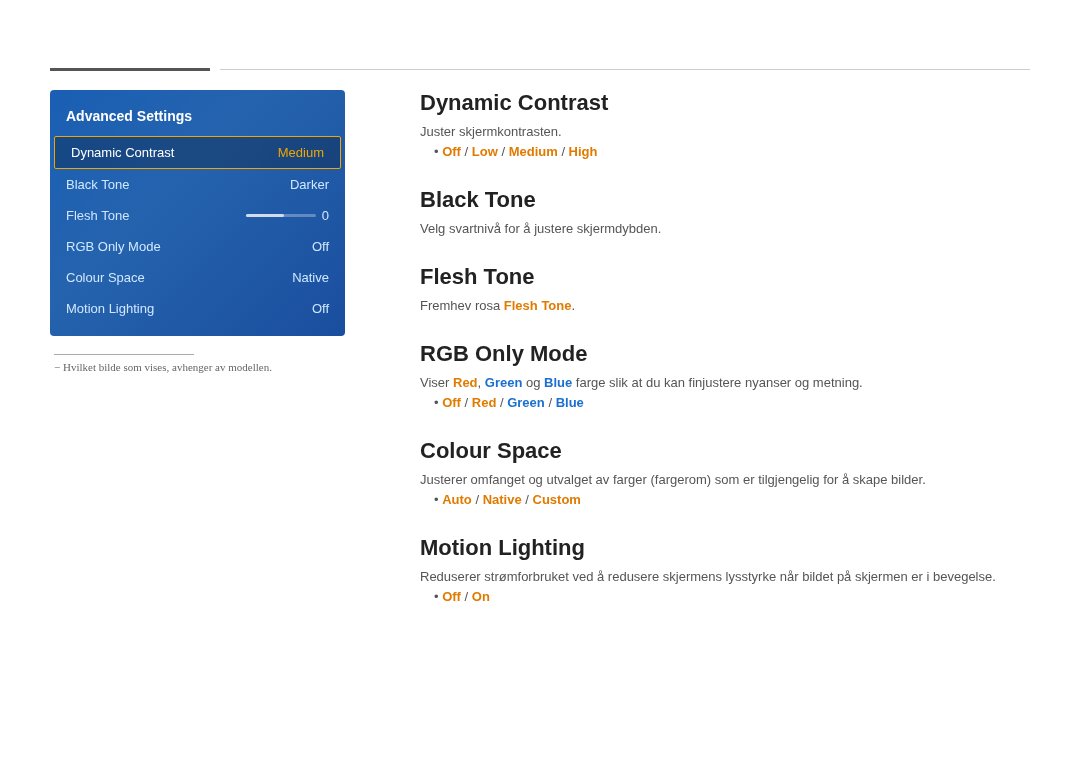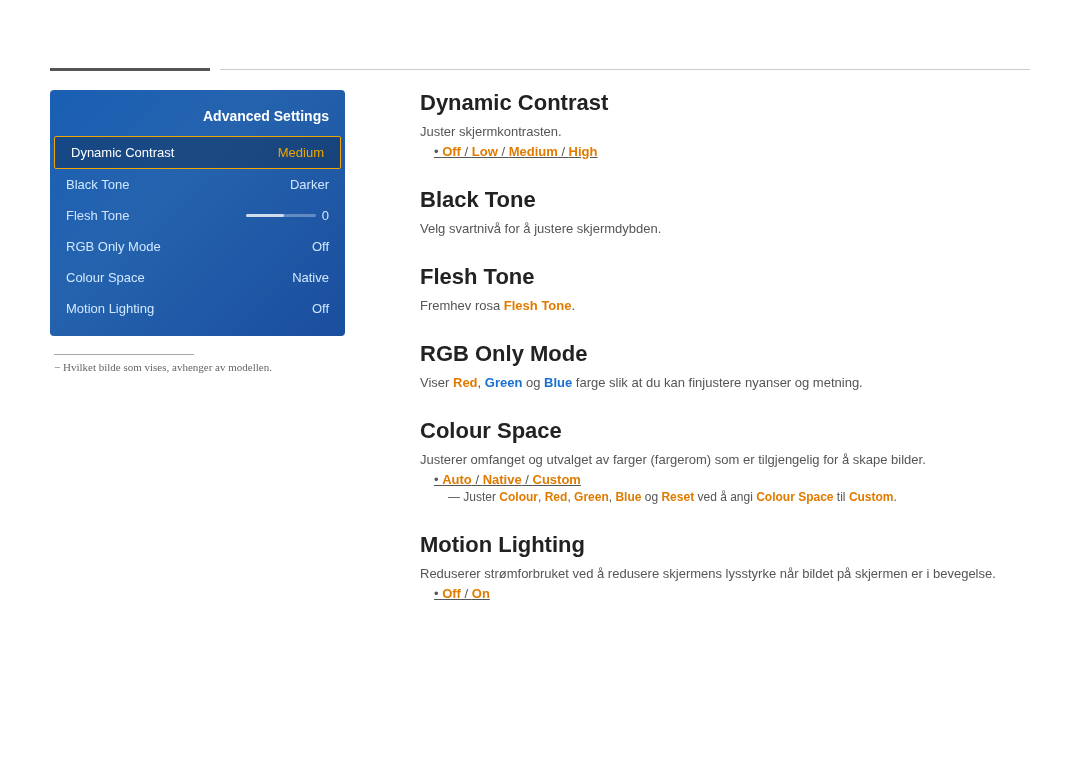--- a/index.html
+++ b/index.html
@@ -41,21 +41,20 @@
       top: 90px;
       left: 50px;
       width: 295px;
     }
 
     .menu-box {
       background: linear-gradient(135deg, #1a5fb4 0%, #2563ae 40%, #1a4e9e 100%);
       border-radius: 4px;
       padding: 12px 0;
       color: #fff;
-      text-align: right;
     }
 
     .menu-title {
       font-size: 14px;
       font-weight: bold;
       color: #fff;
       padding: 6px 16px 12px 16px;
     }
 
     .menu-item {
@@ -160,21 +159,20 @@
       font-size: 13px;
       color: #555;
       margin-bottom: 5px;
     }
 
     .section-options {
       font-size: 13px;
       color: #555;
       padding-left: 14px;
       list-style: none;
-      text-decoration: underline;
     }
 
     .section-options li::before {
       content: "• ";
       color: #555;
     }
 
     .orange { color: #e07b00; font-weight: bold; }
     .blue-link { color: #1a6fcf; font-weight: bold; }
 
@@ -261,31 +259,35 @@
   </div>
 
   <div class="section">
     <div class="section-title">Flesh Tone</div>
     <p class="section-desc">Fremhev rosa <span class="orange">Flesh Tone</span>.</p>
   </div>
 
   <div class="section">
     <div class="section-title">RGB Only Mode</div>
     <p class="section-desc">Viser <span class="orange">Red</span>, <span class="blue-link">Green</span> og <span class="blue-link">Blue</span> farge slik at du kan finjustere nyanser og metning.</p>
+    <ul class="section-options">
+      <li>
+        <span class="orange">Off</span><span> / </span><span class="orange">Red</span><span> / </span><span class="blue-link">Green</span><span> / </span><span class="blue-link">Blue</span>
+      </li>
+    </ul>
   </div>
 
   <div class="section">
     <div class="section-title">Colour Space</div>
     <p class="section-desc">Justerer omfanget og utvalget av farger (fargerom) som er tilgjengelig for å skape bilder.</p>
     <ul class="section-options">
       <li>
         <span class="orange">Auto</span><span> / </span><span class="orange">Native</span><span> / </span><span class="orange">Custom</span>
       </li>
     </ul>
-    <p class="sub-note">Juster <span class="orange">Colour</span>, <span class="orange">Red</span>, <span class="orange">Green</span>, <span class="orange">Blue</span> og <span class="orange">Reset</span> ved å angi <span class="orange">Colour Space</span> til <span class="orange">Custom</span>.</p>
   </div>
 
   <div class="section">
     <div class="section-title">Motion Lighting</div>
     <p class="section-desc">Reduserer strømforbruket ved å redusere skjermens lysstyrke når bildet på skjermen er i bevegelse.</p>
     <ul class="section-options">
       <li>
         <span class="orange">Off</span><span> / </span><span class="orange">On</span>
       </li>
     </ul>

